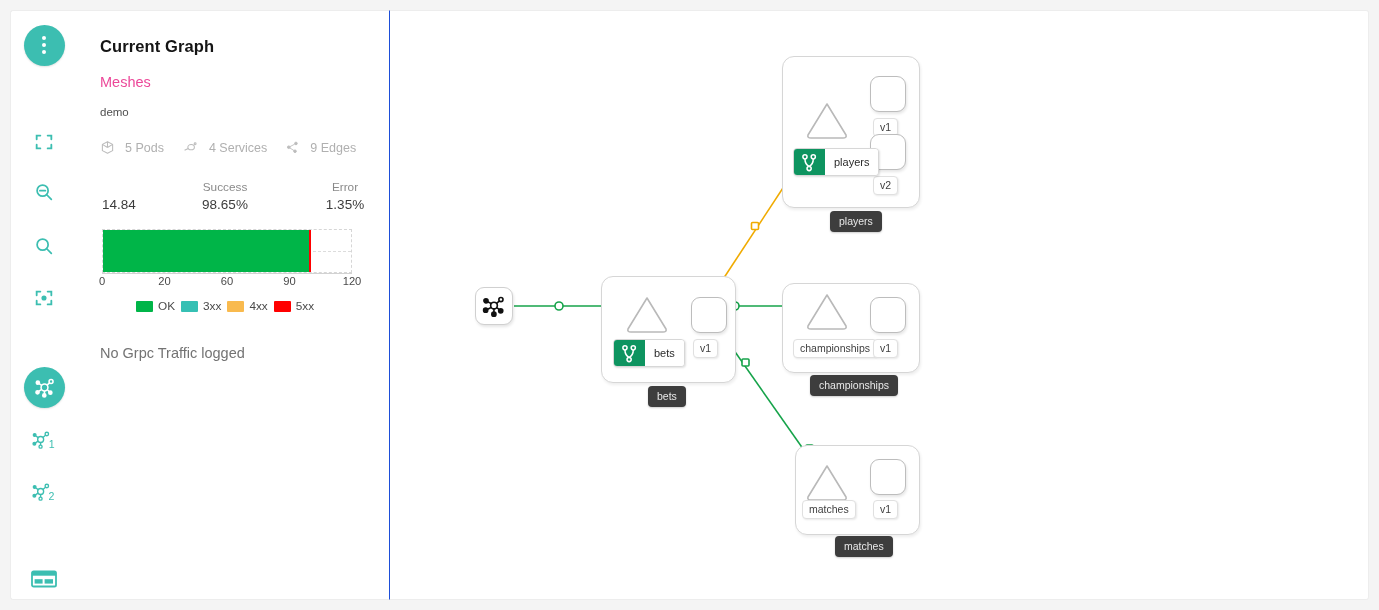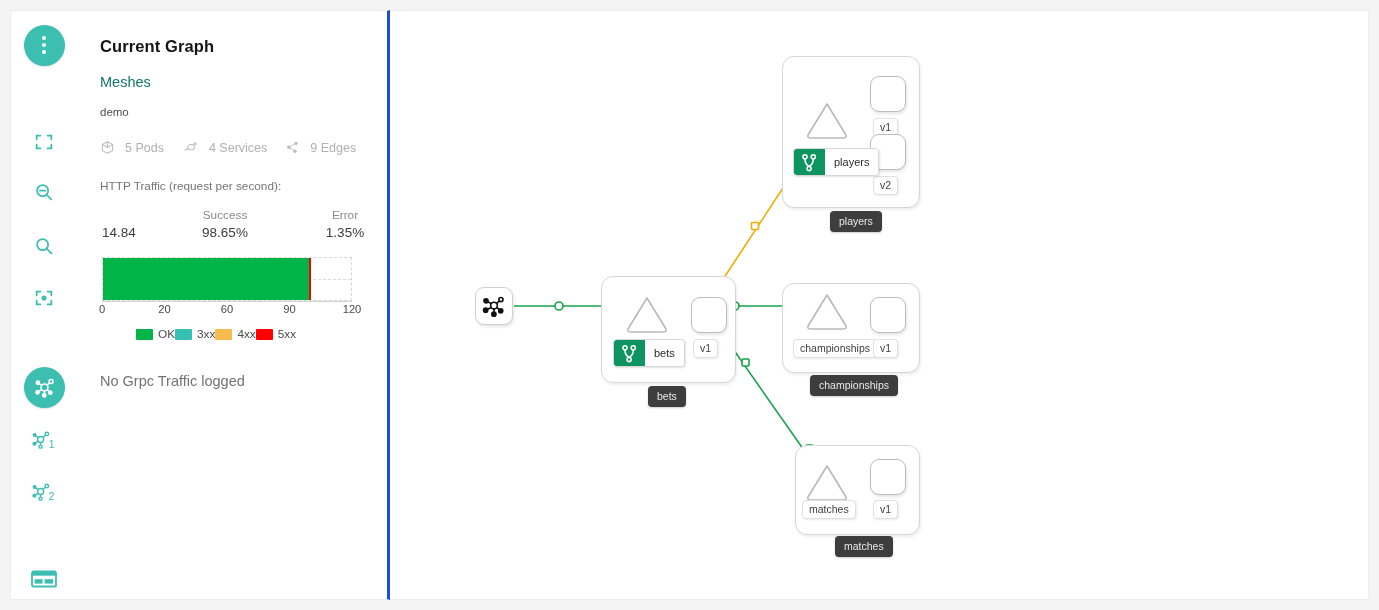--- a/index.html
+++ b/index.html
@@ -44,29 +44,29 @@
   }
 
   
   .panel {
     position: absolute;
     left: 76px; top: 10px;
     width: 314px; height: 590px;
     background: #ffffff;
     border: 1px solid #ededed;
     border-left: none;
-    border-right: 3px solid #1d4ed8;
+    border-right: 1px solid #1d4ed8;
   }
   .panel-inner { padding: 26px 24px 0 24px; }
   .panel-title {
     font-size: 16.5px; font-weight: bold; color: #151515;
     margin: 0 0 18px 0; letter-spacing: .1px;
   }
   .panel-sub {
-    font-size: 14.5px; color: #0f766e; margin: 0 0 16px 0;
+    font-size: 14.5px; color: #ec4899; margin: 0 0 16px 0;
   }
   .panel-mesh {
     font-size: 11.5px; color: #4f4f4f; margin: 0 0 22px 0;
   }
   .stats-row {
     display: flex; align-items: center; gap: 18px;
     margin-bottom: 24px;
   }
   .stat { display: flex; align-items: center; gap: 10px; }
   .stat-label { font-size: 12.5px; color: #b0b0b0; white-space: nowrap; }
@@ -109,21 +109,21 @@
     background: #d2d2d2; top: 44px;
   }
   .axis-ticks {
     position: relative; width: 254px; height: 18px; margin-left: 0px;
   }
   .tick {
     position: absolute; top: 2px; font-size: 11.2px; color: #4a4a4a;
     transform: translateX(-50%);
   }
   .legend {
-    display: flex; align-items: center; gap: 0;
+    display: flex; align-items: center; gap: 6px;
     margin-top: 8px; padding-left: 36px;
   }
   .legend-item { display: flex; align-items: center; gap: 5px; }
   .legend-swatch { width: 17px; height: 11px; border-radius: 1px; }
   .legend-label { font-size: 11.8px; color: #4a4a4a; }
 
   .nogrpc {
     font-size: 14.5px; color: #737373; margin-top: 32px;
   }
 
@@ -367,21 +367,20 @@
               <circle cx="6" cy="11.5" r="2.1"></circle>
               <circle cx="16" cy="18" r="2.1"></circle>
               <line x1="8" y1="10.6" x2="15.6" y2="6.6"></line>
               <line x1="7.9" y1="12.8" x2="14.4" y2="16.9"></line>
             </g>
           </svg>
           <span class="stat-label">9 Edges</span>
         </div>
       </div>
 
-      <div class="http-title">HTTP Traffic (request per second):</div>
 
       <div class="metrics">
         <div class="metric-rps">14.84</div>
         <div class="metric-col success">
           <div class="metric-head">Success</div>
           <div class="metric-val">98.65%</div>
         </div>
         <div class="metric-col error">
           <div class="metric-head">Error</div>
           <div class="metric-val">1.35%</div>

